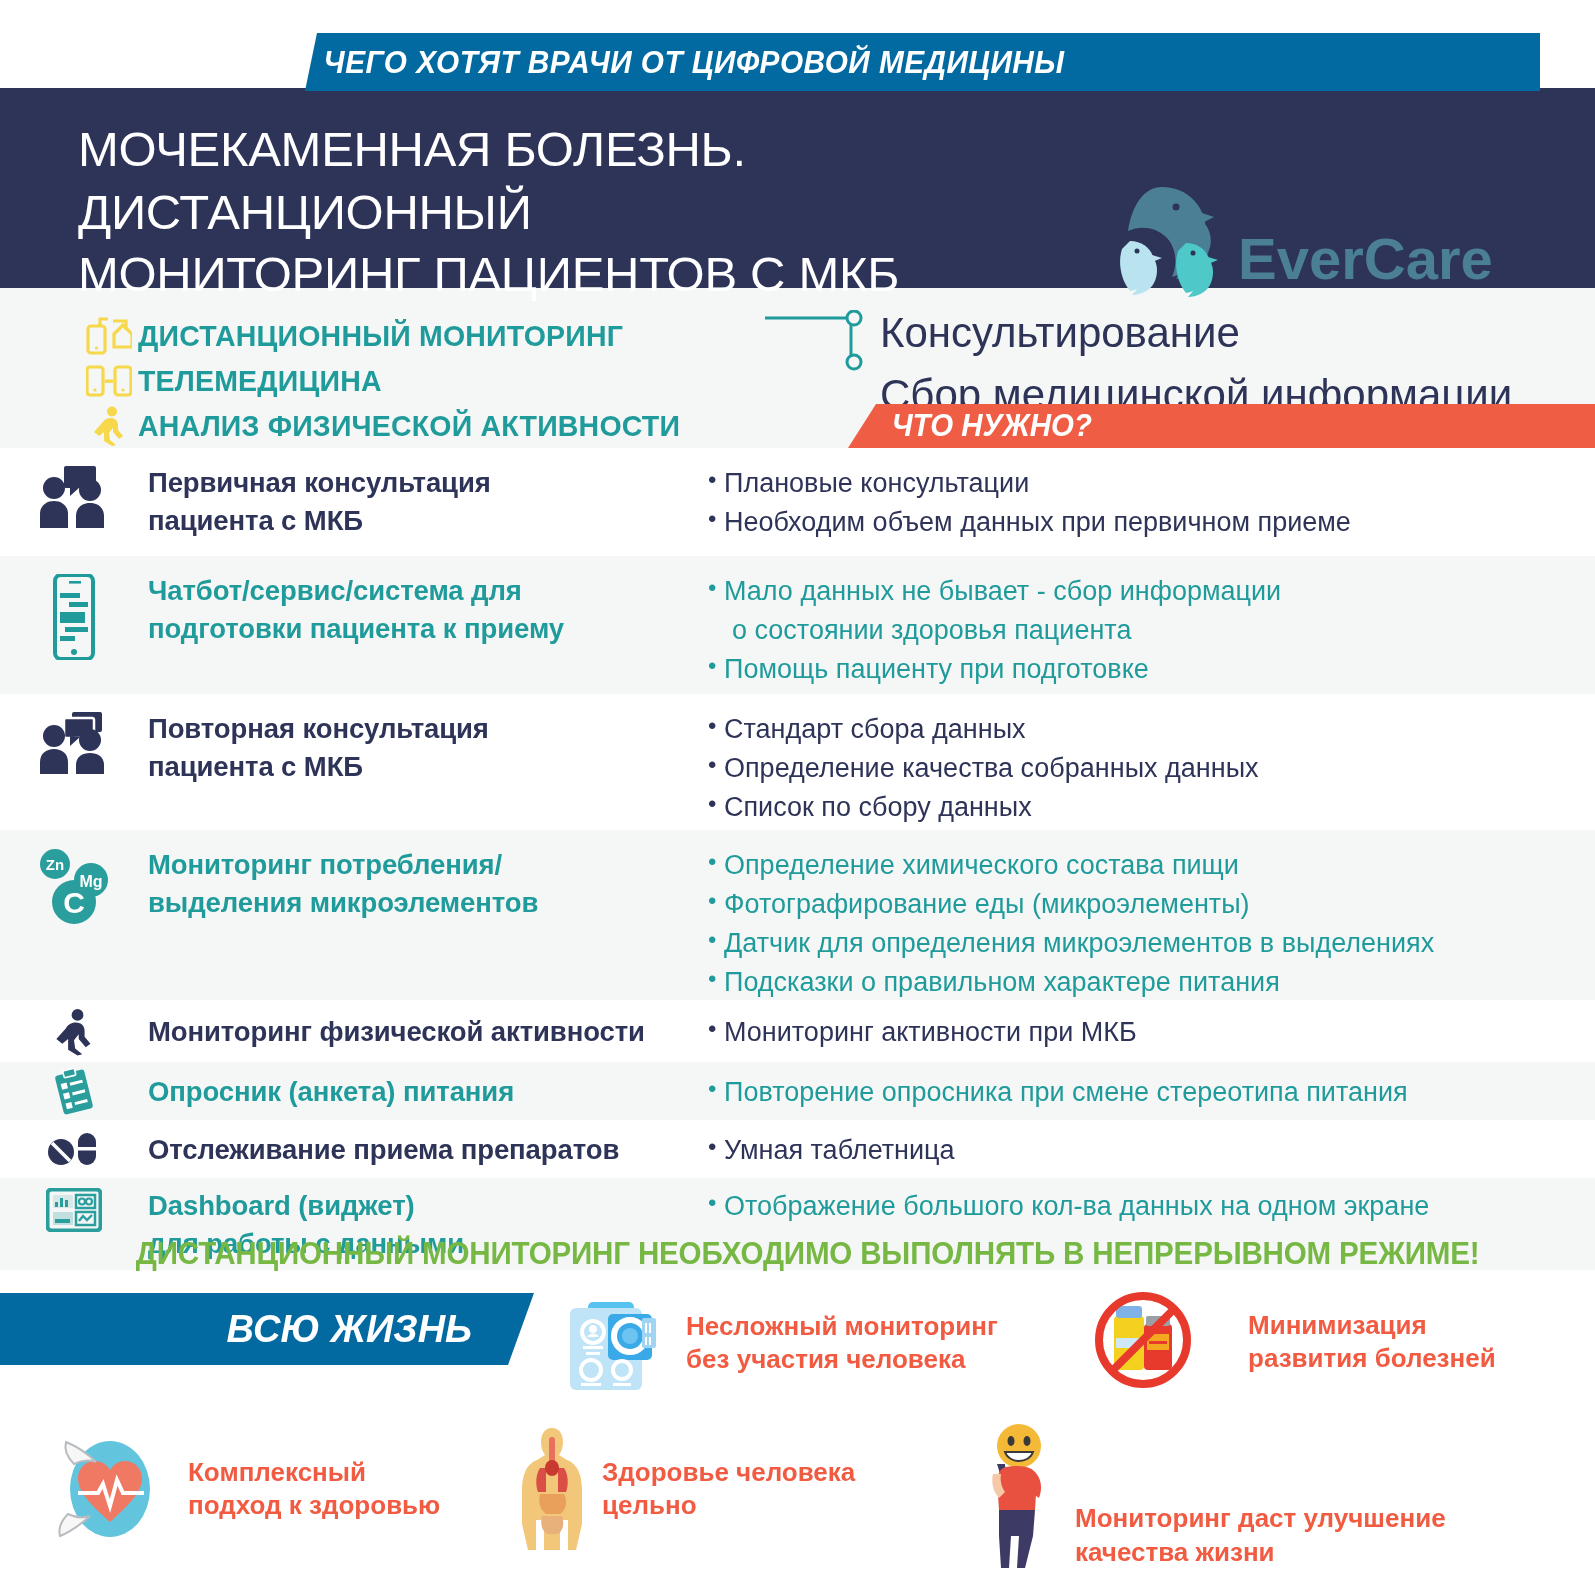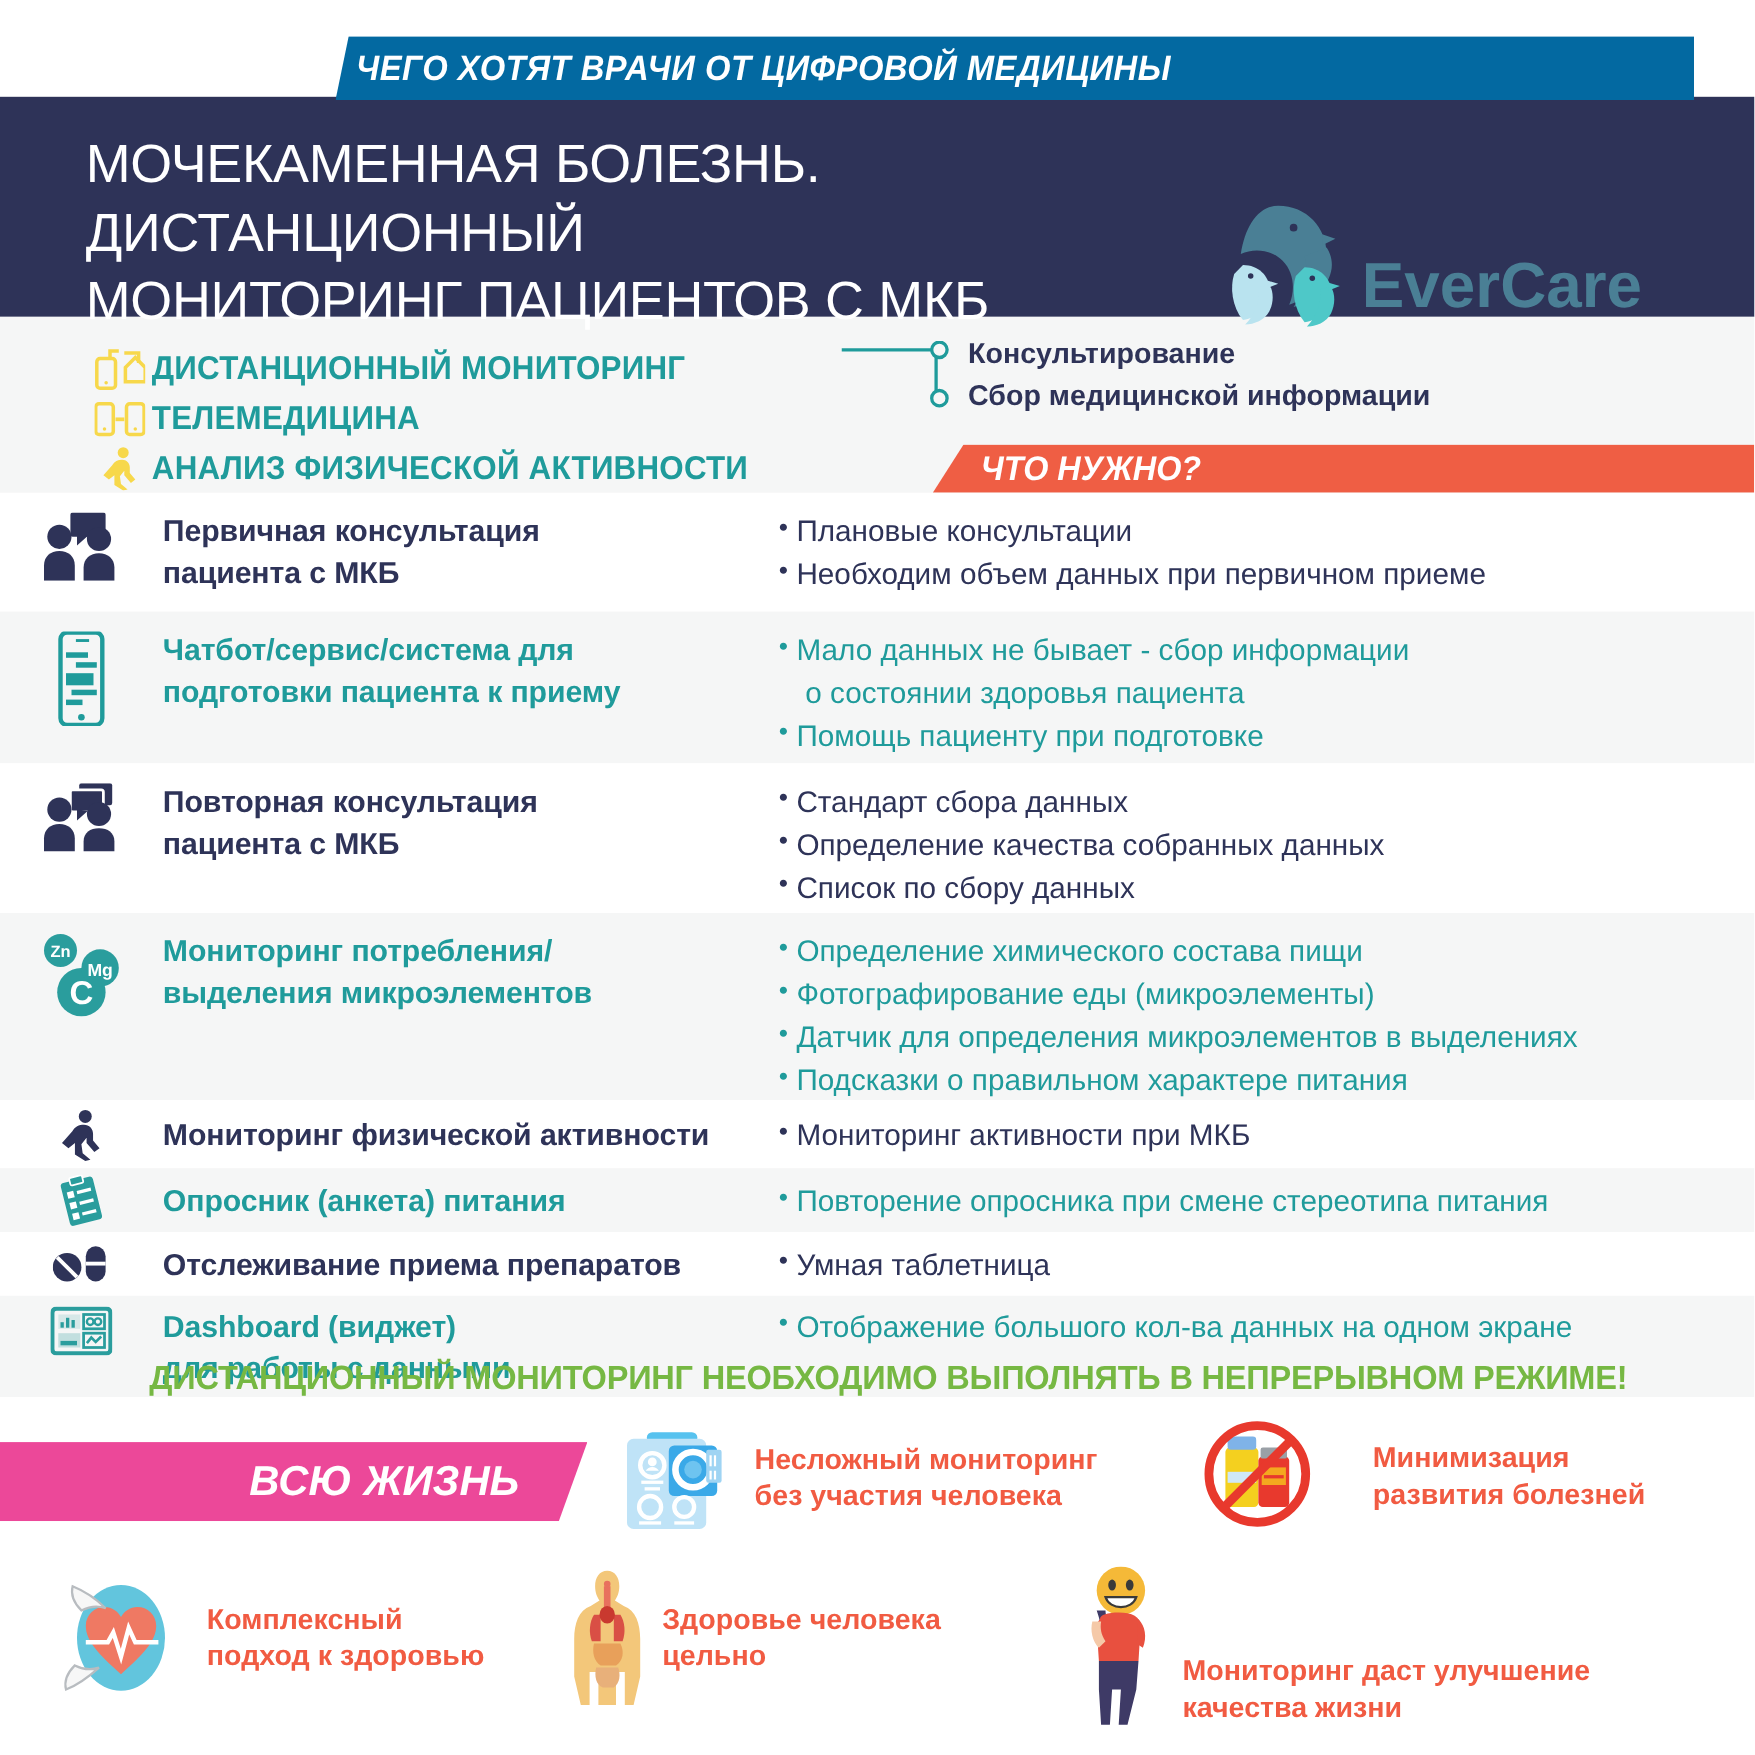--- a/index.html
+++ b/index.html
@@ -50,21 +50,21 @@
   }
   .legend-left { position: absolute; left: 80px; top: 12px; margin-top: 15px; }
   .leg-row { display: flex; align-items: center; height: 42px; margin-bottom: 3px; }
   .leg-ico { width: 58px; display: flex; justify-content: center; align-items: center; }
   .leg-label {
     color: #1f9b9b; font-weight: bold; font-size: 30px; letter-spacing: 0.2px;
     transform: scaleX(0.95); transform-origin: left center; white-space: nowrap;
   }
   .connector { position:absolute; left: 765px; top: 22px; }
   .legend-right { position: absolute; left: 880px; top: 14px; }
-  .leg-r-item { font-size: 26px; color: #2e3358; line-height: 1.48; white-space: nowrap; font-weight: bold; }
+  .leg-r-item { font-size: 42px; color: #2e3358; line-height: 1.48; white-space: nowrap; }
 
   .need-band {
     position: absolute; left: 848px; top: 404px; width: 747px; height: 44px;
     background: #ef5e44;
     clip-path: polygon(28px 0, 100% 0, 100% 100%, 0 100%);
     display: flex; align-items: center; z-index: 3;
   }
   .need-text {
     color: #fff; font-weight: bold; font-style: italic; font-size: 31px;
     padding-left: 46px; white-space: nowrap;
@@ -106,23 +106,23 @@
     position: absolute; left: 0; top: 1236px; width: 1595px;
     text-align: center; color: #76b843; font-weight: bold; font-size: 30.5px;
     letter-spacing: -0.2px;
     padding-left: 21px;
   }
   .green-line span { display:inline-block; transform: scaleX(0.97); }
 
   
   .life-band {
     position: absolute; left: 0; top: 1293px; width: 534px; height: 72px;
-    background: #ec4899;
+    background: #0369a1;
     clip-path: polygon(0 0, 100% 0, calc(100% - 26px) 100%, 0 100%);
-    display: flex; align-items: center; justify-content: flex-end; margin-top: 18px;
+    display: flex; align-items: center; justify-content: flex-end;
   }
   .life-text {
     color: #fff; font-weight: bold; font-style: italic; font-size: 38px;
     padding-right: 62px; white-space: nowrap;
   }
 
   .benefit { position: absolute; display: flex; align-items: center; }
   .benefit .btxt {
     color: #f15b42; font-weight: bold; font-size: 26px; line-height: 1.28;
     white-space: nowrap; margin-left: 14px;

